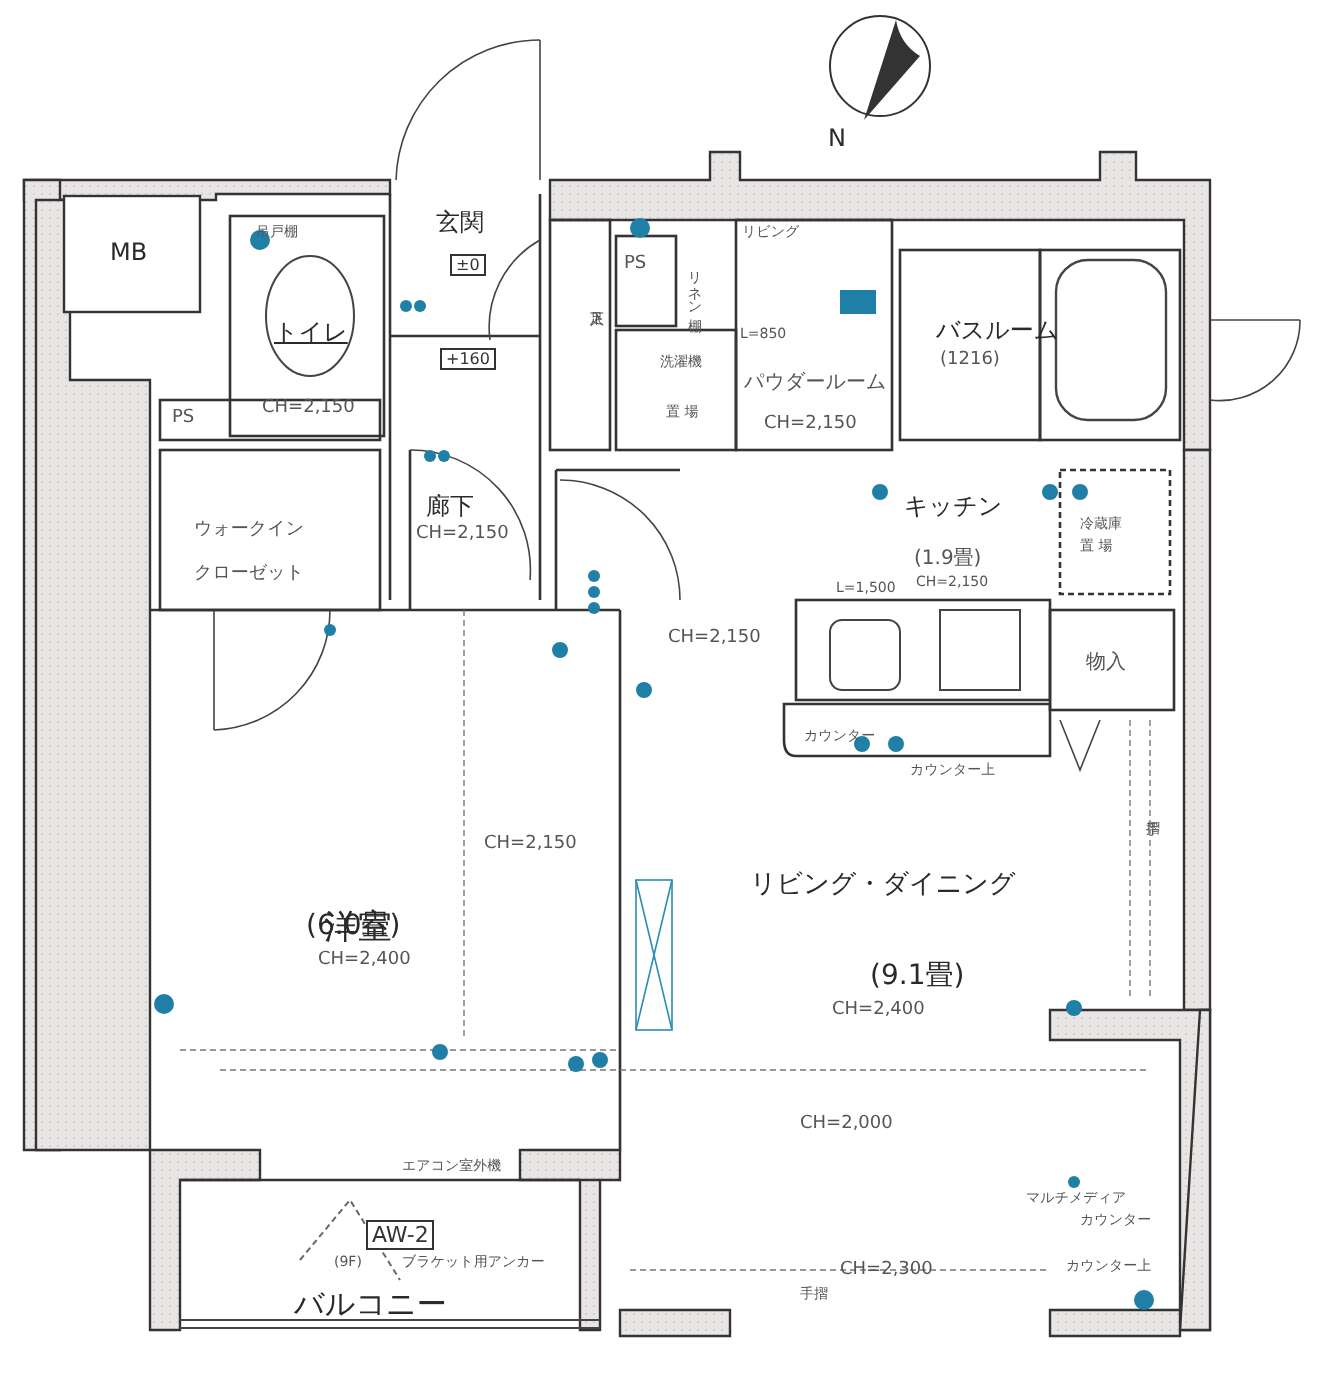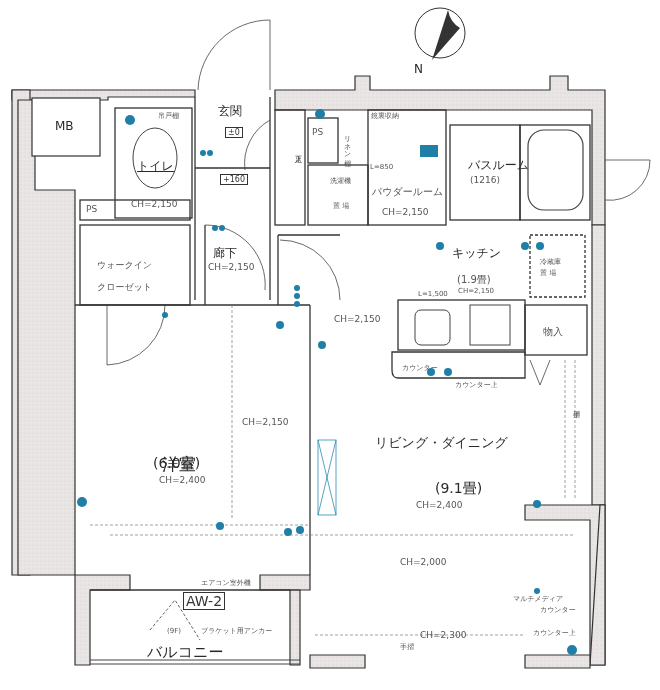--- a/index.html
+++ b/index.html
@@ -136,34 +136,34 @@
     <circle cx="572" cy="650" r="5"></circle>
   </g>
 </svg>
 
 <div class="lbl mid" style="left:414px;top:63px;">N</div>
 
 <div class="lbl mid" style="left:55px;top:120px;">MB</div>
 <div class="lbl sm" style="left:86px;top:205px;">PS</div>
 <div class="lbl sm" style="left:312px;top:128px;">PS</div>
 
-<div class="lbl xs" style="left:158px;top:113px;">吊戸棚</div>
+<div class="lbl xs" style="left:128px;top:113px;">吊戸棚</div>
 <div class="lbl mid" style="left:137px;top:160px;text-decoration:underline;">トイレ</div>
 <div class="lbl sm" style="left:131px;top:200px;">CH=2,150</div>
 
 <div class="lbl mid" style="left:218px;top:105px;">玄関</div>
 <div class="box" style="left:225px;top:127px;">±0</div>
 <div class="box" style="left:220px;top:174px;">+160</div>
 <div class="lbl xs" style="left:294px;top:150px;writing-mode:vertical-rl;">下足入</div>
 
 <div class="lbl xs" style="left:343px;top:130px;writing-mode:vertical-rl;">リネン棚</div>
 <div class="lbl xs" style="left:330px;top:178px;">洗濯機</div>
 <div class="lbl xs" style="left:333px;top:203px;">置 場</div>
 
-<div class="lbl xs" style="left:371px;top:113px;">鏡裏収納</div>
+<div class="lbl xs" style="left:371px;top:113px;">リビング</div>
 <div class="lbl xs" style="left:370px;top:164px;">L=850</div>
 <div class="lbl sm" style="left:372px;top:187px;font-size:10px;">パウダールーム</div>
 <div class="lbl sm" style="left:382px;top:208px;">CH=2,150</div>
 
 <div class="lbl mid" style="left:456px;top:159px;margin-left:12px;">バスルーム</div>
 <div class="lbl sm" style="left:470px;top:176px;">(1216)</div>
 
 <div class="lbl mid" style="left:213px;top:247px;">廊下</div>
 <div class="lbl sm" style="left:208px;top:263px;">CH=2,150</div>
 
@@ -193,18 +193,18 @@
 <div class="lbl sm" style="left:400px;top:558px;">CH=2,000</div>
 <div class="lbl sm" style="left:420px;top:611px;margin-top:20px;">CH=2,300</div>
 
 <div class="lbl xs" style="left:513px;top:596px;font-family:Liberation Serif, serif;">マルチメディア</div>
 <div class="lbl xs" style="left:540px;top:607px;">カウンター</div>
 <div class="lbl xs" style="left:533px;top:630px;">カウンター上</div>
 
 <div class="lbl xs" style="left:572px;top:405px;writing-mode:vertical-rl;">手摺</div>
 <div class="lbl xs" style="left:400px;top:644px;">手摺</div>
 
-<div class="box" style="left:183px;top:592px;font-size:14px;">AW-2</div>
+<div class="box" style="left:183px;top:610px;font-size:11px;">AW-2</div>
 <div class="lbl xs" style="left:167px;top:628px;">(9F)</div>
 <div class="lbl xs" style="left:201px;top:580px;">エアコン室外機</div>
 <div class="lbl xs" style="left:201px;top:628px;">ブラケット用アンカー</div>
 <div class="lbl mid" style="left:147px;top:645px;font-size:15px;">バルコニー</div>
 </div>
 
 </body></html>

